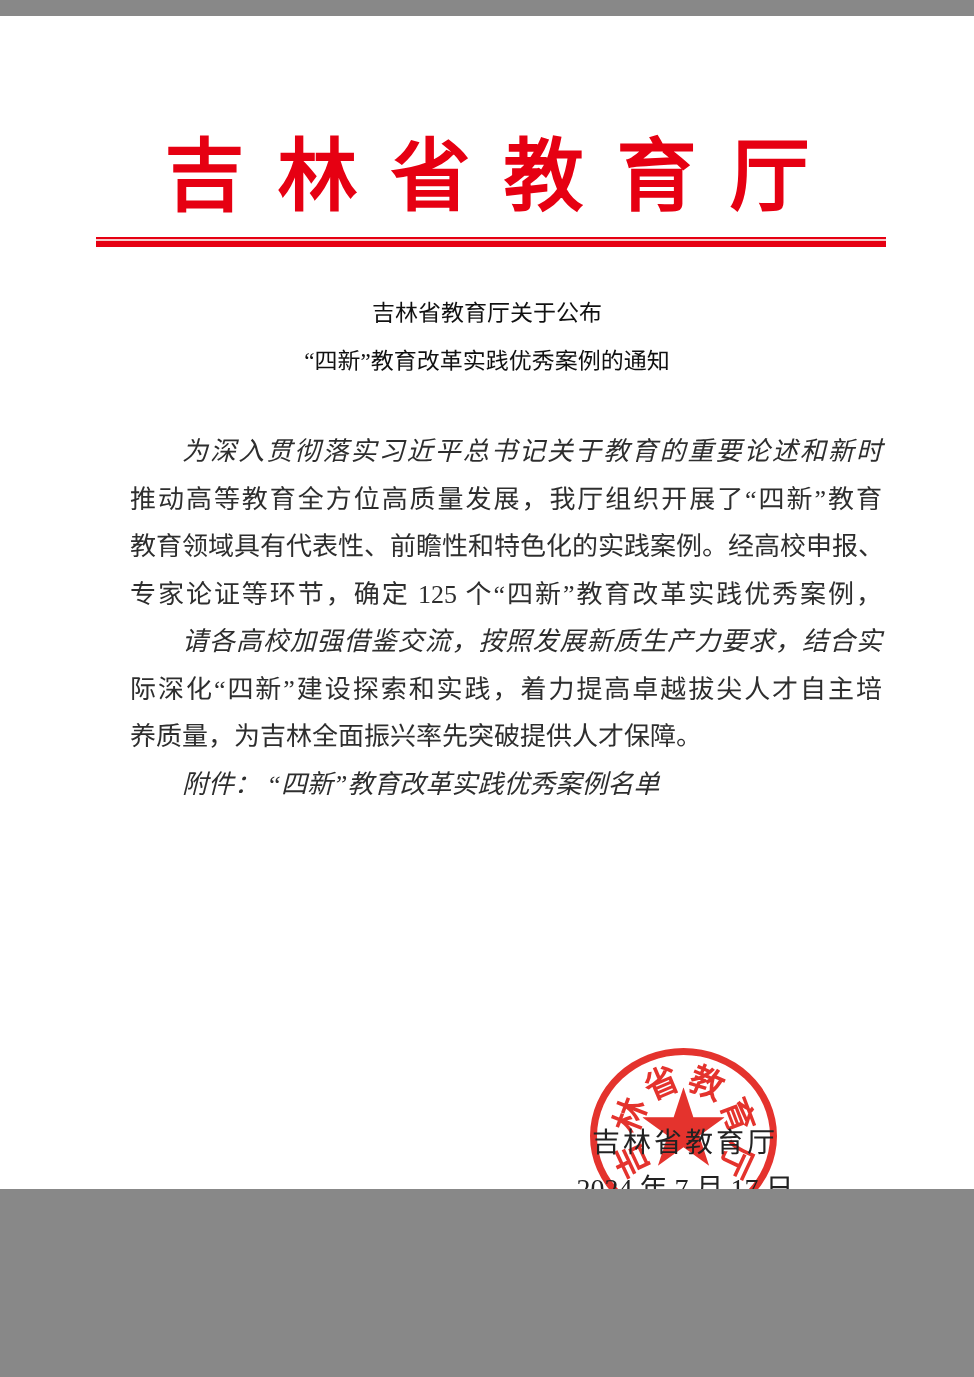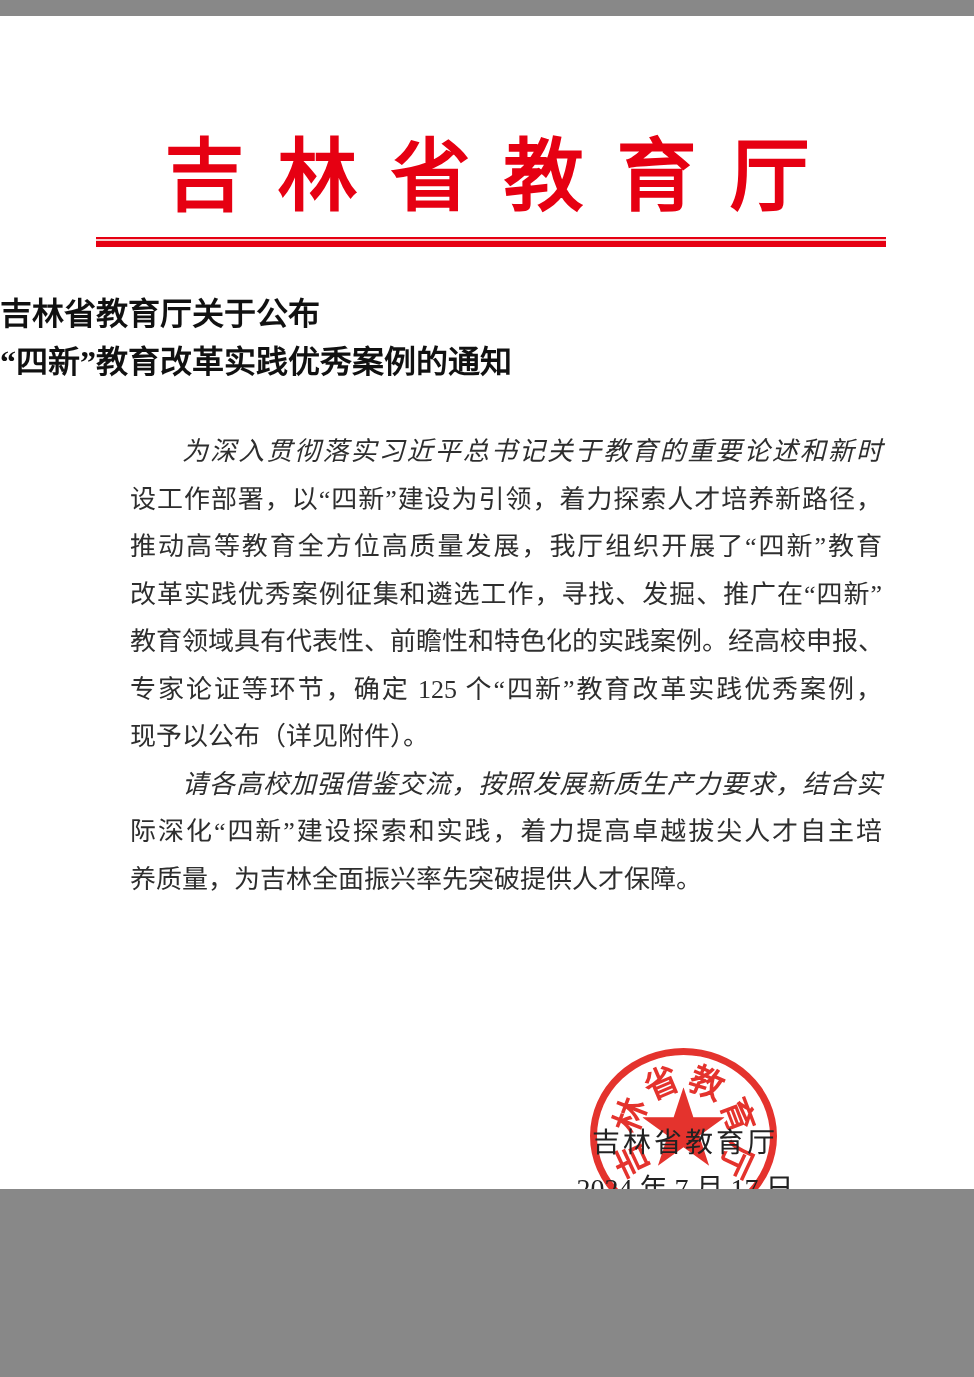--- a/index.html
+++ b/index.html
@@ -23,22 +23,22 @@
     line-height:110px;
   }
   .rule{position:absolute;left:96px;width:790px;height:10px;
     background:linear-gradient(to bottom,#e60012 0 22%,#f6c9c9 22% 38%,#e60012 38% 100%);}
   .rule-top{top:221px;}
   .rule-bottom{top:1250px;left:85px;width:812px;height:11px;
     background:linear-gradient(to bottom,#e60012 0 18%,#ffffff 18% 40%,#e60012 40% 100%);}
   
   .doc-title{
     position:absolute;top:274px;left:0;width:974px;
-    text-align:left;color:#111;
-    font-size:32px;font-weight:bold;line-height:48px;
+    text-align:center;color:#111;
+    font-size:23px;font-weight:normal;line-height:48px;
   }
   
   .body-block{
     position:absolute;top:412px;left:130px;width:752px;
     font-size:26px;line-height:47.5px;color:#2e2e2e;
     white-space:nowrap;
   }
   .line{height:47.5px;}
   .indent{padding-left:52px;font-style:italic;}
   .fill{text-align:justify;text-align-last:justify;}
@@ -84,29 +84,27 @@
   <div class="banner">吉林省教育厅</div>
   <div class="rule rule-top"></div>
 
   <div class="doc-title">
     <div>吉林省教育厅关于公布</div>
     <div>“四新”教育改革实践优秀案例的通知</div>
   </div>
 
   <div class="body-block">
     <div class="line indent fill">为深入贯彻落实习近平总书记关于教育的重要论述和新时</div>
-    <div class="line fill">设工作部署，以“四新”建设为引领，着力探索人才培养新路径，</div>
     <div class="line fill">推动高等教育全方位高质量发展，我厅组织开展了“四新”教育</div>
-    <div class="line fill">改革实践优秀案例征集和遴选工作，寻找、发掘、推广在“四新”</div>
     <div class="line fill">教育领域具有代表性、前瞻性和特色化的实践案例。经高校申报、</div>
     <div class="line fill">专家论证等环节，确定 125 个“四新”教育改革实践优秀案例，</div>
-    <div class="line">现予以公布（详见附件）。</div>
     <div class="line indent fill">请各高校加强借鉴交流，按照发展新质生产力要求，结合实</div>
     <div class="line fill">际深化“四新”建设探索和实践，着力提高卓越拔尖人才自主培</div>
     <div class="line">养质量，为吉林全面振兴率先突破提供人才保障。</div>
+    <div class="line indent">附件： “四新”教育改革实践优秀案例名单</div>
   </div>
 
   <div class="seal">
     <span class="seal-char r0">吉</span>
     <span class="seal-char r1">林</span>
     <span class="seal-char r2">省</span>
     <span class="seal-char r3">教</span>
     <span class="seal-char r4">育</span>
     <span class="seal-char r5">厅</span>
     <span class="seal-star">★</span>

